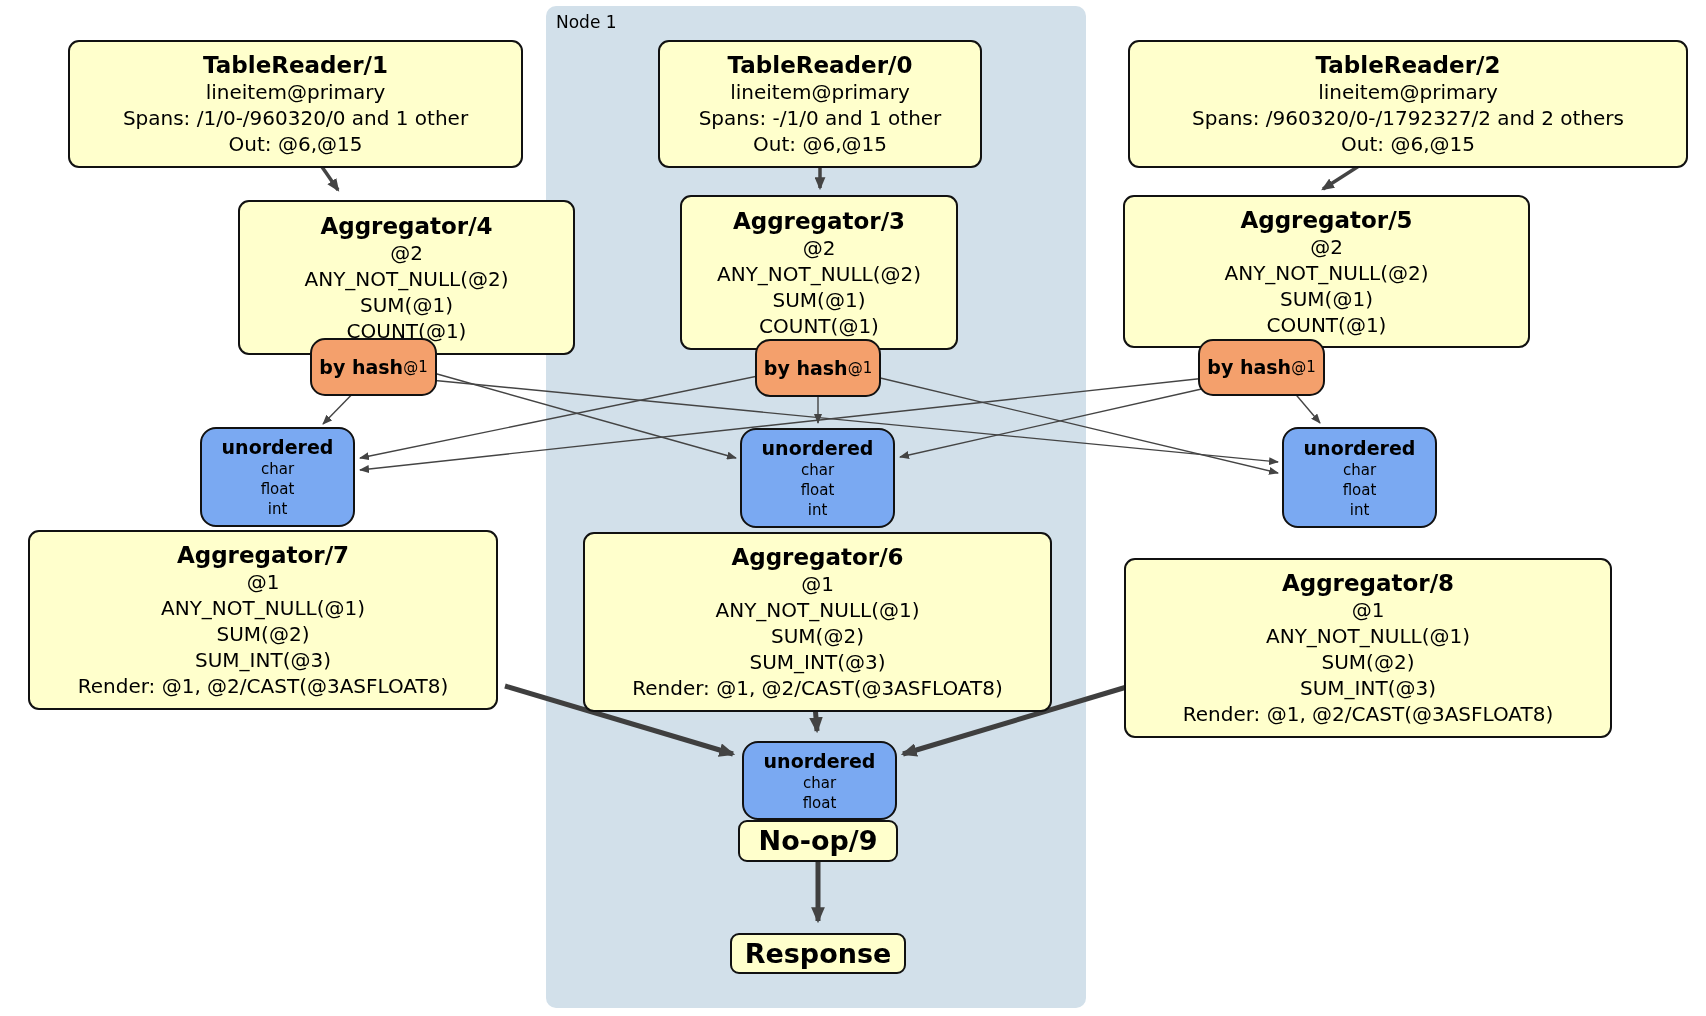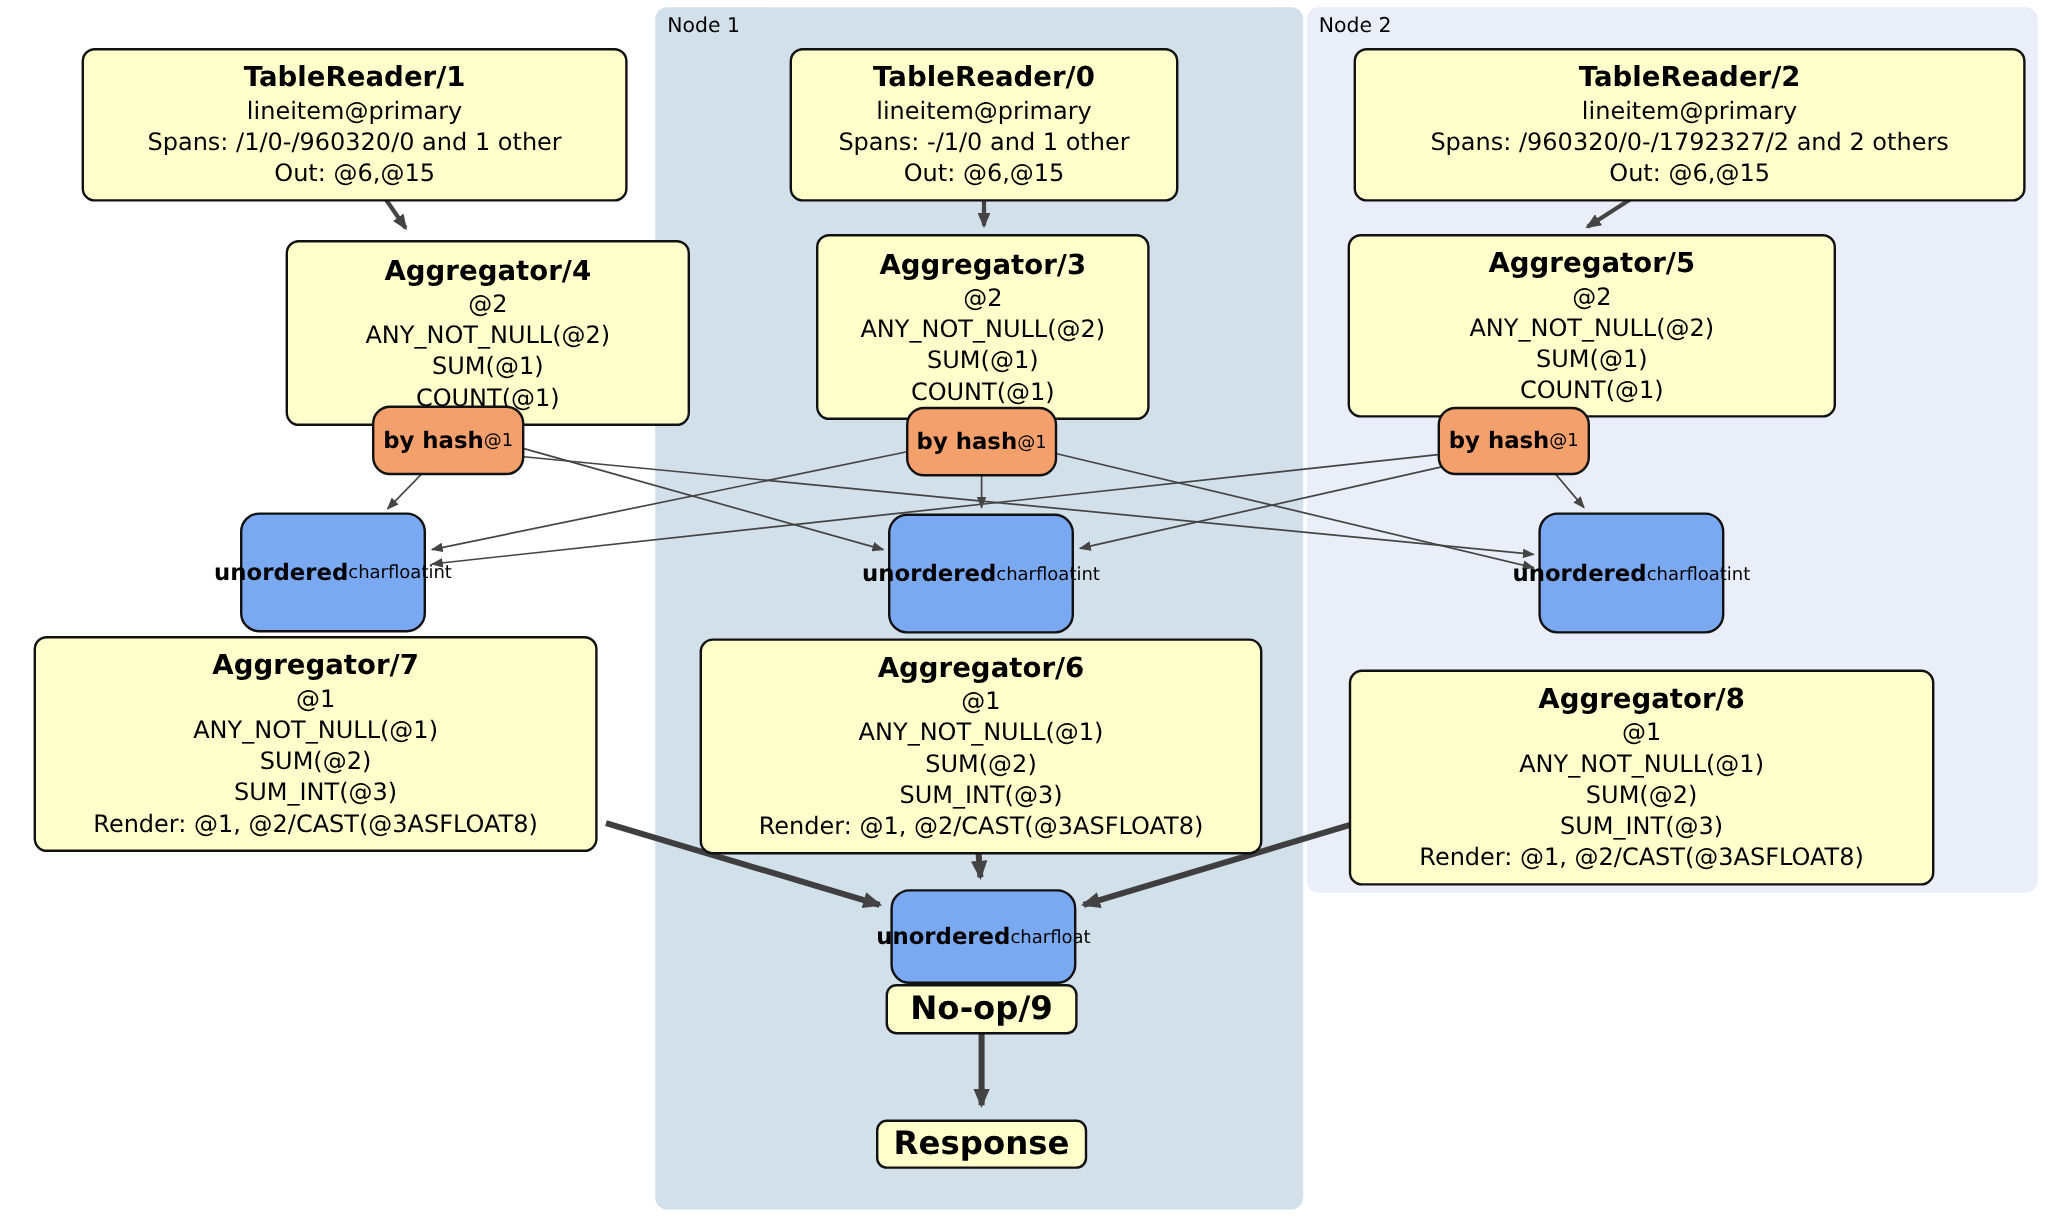--- a/index.html
+++ b/index.html
@@ -16,35 +16,32 @@
   marker path{fill:var(--edge,#444444);}
   .pbox{position:absolute;background:var(--processor,#FFFFCC);border:2px solid #111;border-radius:11px;
         display:flex;flex-direction:column;justify-content:center;text-align:center;box-sizing:border-box;}
   .ptitle{font-size:23px;font-weight:bold;line-height:28px;white-space:nowrap;}
   .pline{font-size:20px;line-height:26px;white-space:nowrap;}
   .router{position:absolute;background:var(--router,#F4A06C);border:2px solid #111;border-radius:15px;
         display:flex;flex-direction:row;justify-content:center;align-items:center;text-align:center;box-sizing:border-box;}
   .rtitle{font-size:19px;font-weight:bold;line-height:23px;}
   .rline{font-size:15px;line-height:17px;}
   .sync{position:absolute;background:var(--sync,#7AA9F2);border:2px solid #111;border-radius:16px;
-        display:flex;flex-direction:row;justify-content:center;align-items:center;text-align:left;box-sizing:border-box;}
+        display:flex;flex-direction:column;justify-content:center;align-items:center;text-align:left;box-sizing:border-box;}
   .stitle{font-size:19px;font-weight:bold;line-height:24px;}
   .sline{font-size:15px;line-height:20px;}
   .big{font-size:27px;font-weight:bold;line-height:30px;white-space:nowrap;}
 </style>
 </head>
 <body>
 
 <div class="canvas">
 
   <div class="region" id="rg-node1" style="left:546px;top:6px;width:540px;height:1002px;">
     <div class="region-label">Node 1</div>
-  </div>
-  <div class="region" id="rg-node2" style="left:1089px;top:6px;width:609px;height:738px;">
-    <div class="region-label">Node 2</div>
   </div>
 
   <svg class="edges" width="1706" height="1016">
     <defs>
       <marker id="mThin" viewBox="0 0 10 8" refX="9" refY="4" markerWidth="10" markerHeight="8" orient="auto" markerUnits="userSpaceOnUse">
           <path d="M0,0 L10,4 L0,8 z"></path>
         </marker>
       <marker id="mMed" viewBox="0 0 12 10" refX="10" refY="5" markerWidth="13" markerHeight="11" orient="auto" markerUnits="userSpaceOnUse">
           <path d="M0,0 L12,5 L0,10 z"></path>
         </marker>

